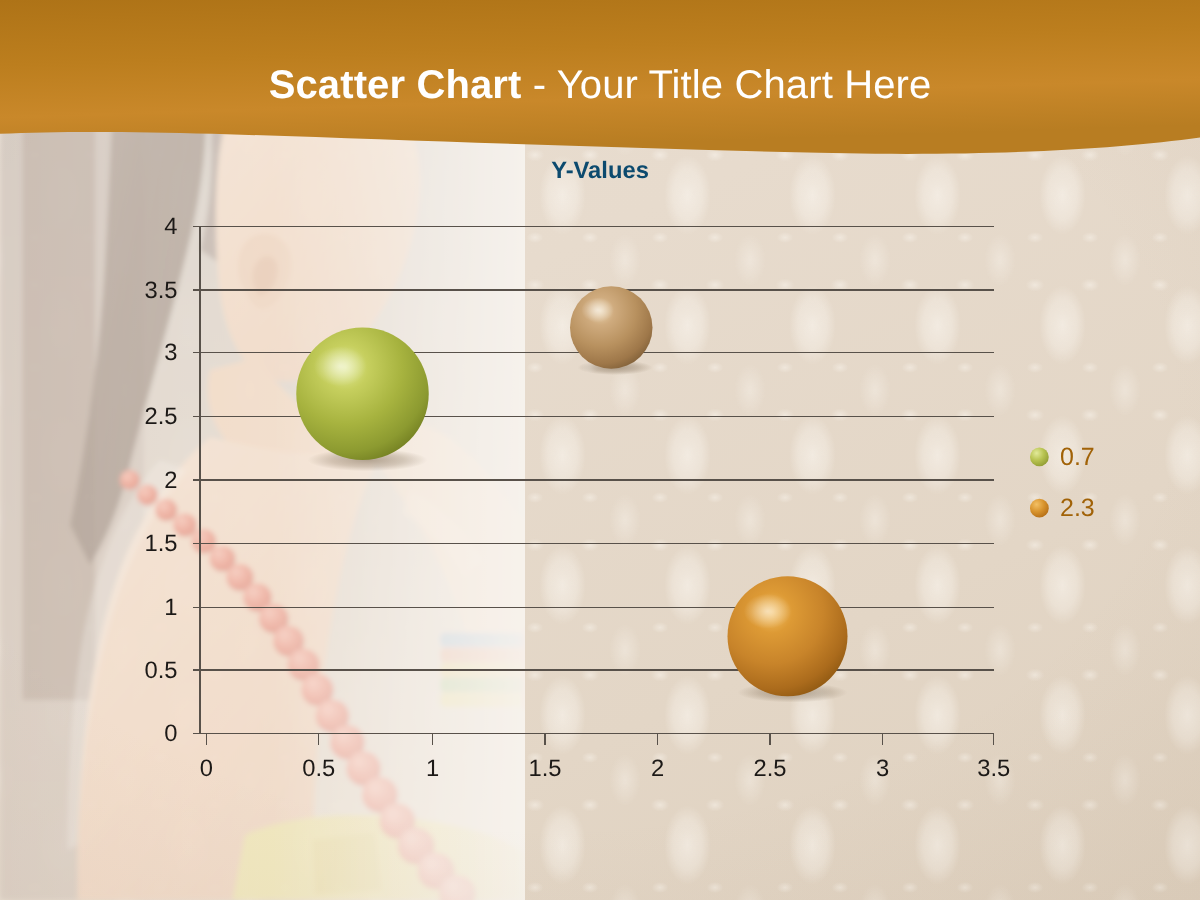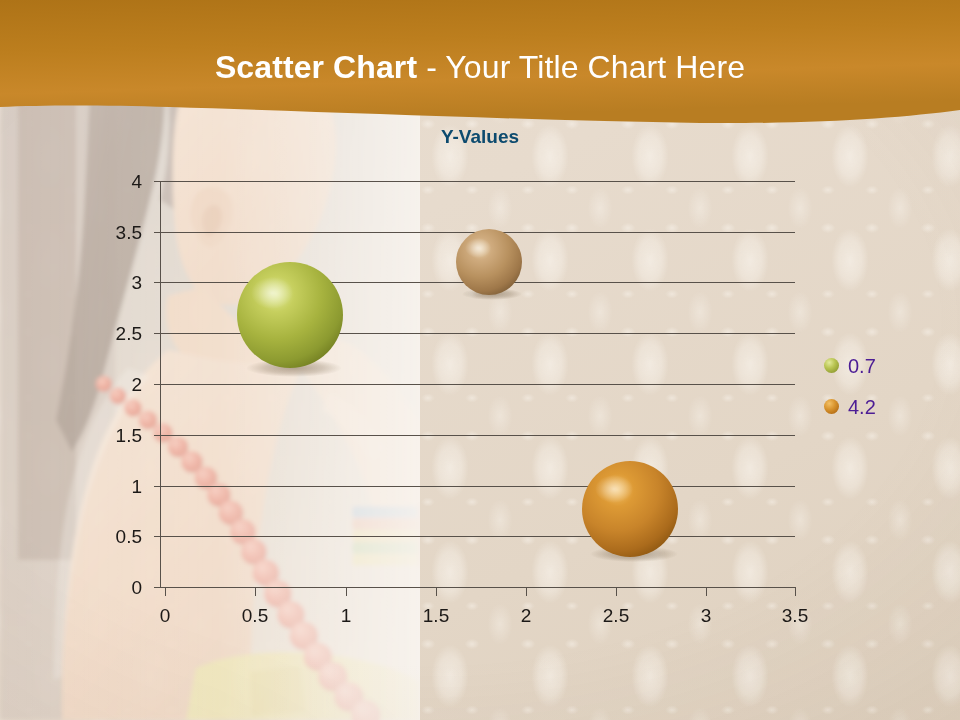--- a/index.html
+++ b/index.html
@@ -105,21 +105,21 @@
     height: 41px;
   }
   .legend-dot {
     width: 15px; height: 15px;
     border-radius: 50%;
     flex: 0 0 auto;
     margin-right: 9px;
   }
   .legend-text {
     font-size: 20px;
-    color: #4c1d95;
+    color: #a16207;
     line-height: 1;
   }
 </style>
 </head>
 <body>
 
 <div id="slide">
 
   <div class="bg-base"></div>
   <div class="bg-damask"></div>
@@ -357,17 +357,17 @@
   <div class="axis-label x-label" style="left:676px; top:605px; width:60px;">3</div>
   <div class="axis-label x-label" style="left:765px; top:605px; width:60px;">3.5</div>
 
   <div class="legend">
     <div class="legend-row">
       <span class="legend-dot" style="background:radial-gradient(circle at 35% 30%, #e2ea9a 0%, #b9c452 40%, #95a136 75%, #6e7a1f 100%);"></span>
       <span class="legend-text">0.7</span>
     </div>
     <div class="legend-row">
       <span class="legend-dot" style="background:radial-gradient(circle at 35% 30%, #f3c065 0%, #d9952f 40%, #b97218 75%, #8a5510 100%);"></span>
-      <span class="legend-text">4.2</span>
+      <span class="legend-text">2.3</span>
     </div>
   </div>
 
 </div>
 
 </body></html>

